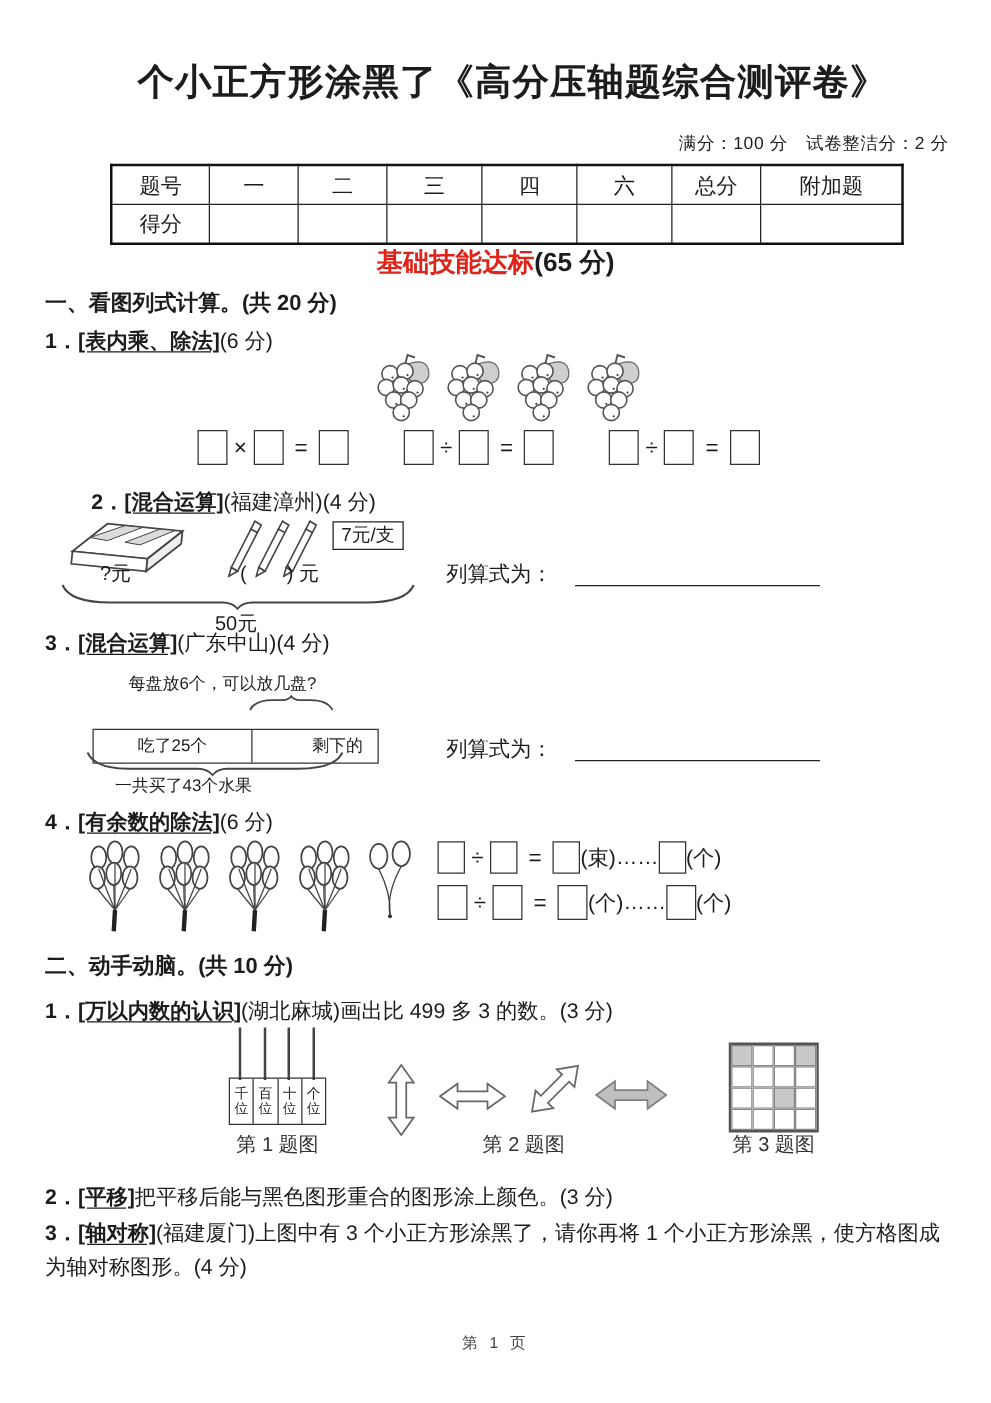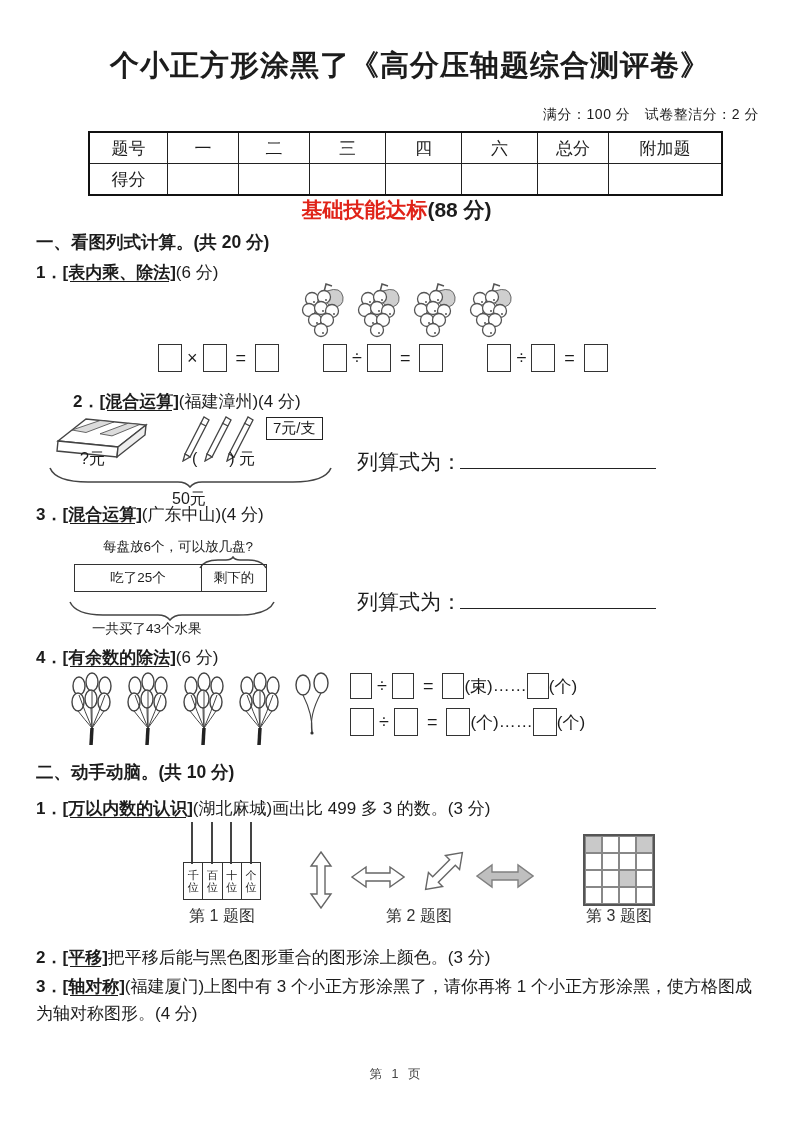--- a/index.html
+++ b/index.html
@@ -34,21 +34,21 @@
   .box.sm{width:20px;height:24px;}
   .op{margin:0 5px;font-size:18px;}
   .eqs{margin:0 9px;font-size:18px;}
   .unit{font-size:17px;}
   .remrow{display:flex;align-items:center;height:36px;font-size:17px;}
   
   .figlabel{font-size:16px;}
   .small-hand{font-size:13.5px;}
   .price-tag{border:1.5px solid #222;padding:1px 6px;font-size:15px;text-align:right;}
   .ansline{border-bottom:1.5px solid #222;height:20px;}
-  .anslabel{font-size:21px;}
+  .anslabel{font-size:17px;}
   
   #q3bar{display:flex;border:1.5px solid #333;height:26px;}
   #q3bar div{display:flex;align-items:center;justify-content:center;font-size:13.5px;}
   #q3bar div:first-child{width:126px;border-right:1.5px solid #333;}
   #q3bar div:last-child{width:64px;}
   
   #pv-box{display:flex;border:1.5px solid #333;width:78px;height:38px;box-sizing:border-box;}
   #pv-box .pv-cell{flex:1;border-right:1px solid #333;display:flex;align-items:center;justify-content:center;}
   #pv-box .pv-cell:last-child{border-right:none;}
   .pv-txt{width:13px;font-size:11px;line-height:12.5px;word-break:break-all;text-align:center;}
@@ -90,21 +90,21 @@
       <td></td>
       <td></td>
       <td></td>
       <td></td>
       <td></td>
     </tr>
   </tbody>
     </table>
 
   <div id="banner" class="abs">
-    <span id="banner-red" style="color: rgb(224, 35, 24);">基础技能达标</span><span class="suffix">(88 分)</span>
+    <span id="banner-red" style="color: rgb(224, 35, 24);">基础技能达标</span><span class="suffix">(65 分)</span>
   </div>
 
   <div class="abs sec-head" style="top:230px;left:36px;">一、看图列式计算。(共 20 分)</div>
 
   <div class="abs qline" style="top:261px;left:36px;">
     <span class="qnum">1．</span><span class="qtag">[表内乘、除法]</span><span>(6 分)</span>
   </div>
   <div class="abs" style="top:282px;left:298px;display:flex;gap:4px;">
       <svg width="52" height="58" viewBox="0 0 50 58">
     <path d="M25,10 L27,2 L33,4" fill="none" stroke="#555" stroke-width="1.5"></path>
@@ -248,21 +248,21 @@
   <div class="abs anslabel" style="top:448px;left:357px;">列算式为：</div>
   <div class="abs ansline" style="top:448px;left:460px;width:196px;"></div>
 
   <div class="abs qline" style="top:503px;left:36px;">
     <span class="qnum">3．</span><span class="qtag">[混合运算]</span><span>(广东中山)(4 分)</span>
   </div>
   <div class="abs small-hand" style="top:538px;left:103px;">每盘放6个，可以放几盘?</div>
   <svg class="abs" style="top:556px;left:198px;" width="70" height="14" viewBox="0 0 70 14">
     <path d="M2,12 Q6,4 20,4 L28,4 Q33,4 35,1 Q37,4 42,4 L50,4 Q64,4 68,12" fill="none" stroke="#444" stroke-width="1.4"></path>
   </svg>
-  <div id="q3bar" class="abs" style="top:564px;left:74px;">
+  <div id="q3bar" class="abs" style="top:583px;left:74px;gap:36px;">
     <div>吃了25个</div>
     <div>剩下的</div>
   </div>
   <svg class="abs" style="top:600px;left:68px;" width="208" height="22" viewBox="0 0 208 22">
     <path d="M2,2 Q8,15 35,15 L90,15 Q98,15 102,20 Q106,15 114,15 L170,15 Q200,15 206,2" fill="none" stroke="#444" stroke-width="1.5"></path>
   </svg>
   <div class="abs small-hand" style="top:620px;left:92px;">一共买了43个水果</div>
   <div class="abs anslabel" style="top:588px;left:357px;">列算式为：</div>
   <div class="abs ansline" style="top:588px;left:460px;width:196px;"></div>
 

